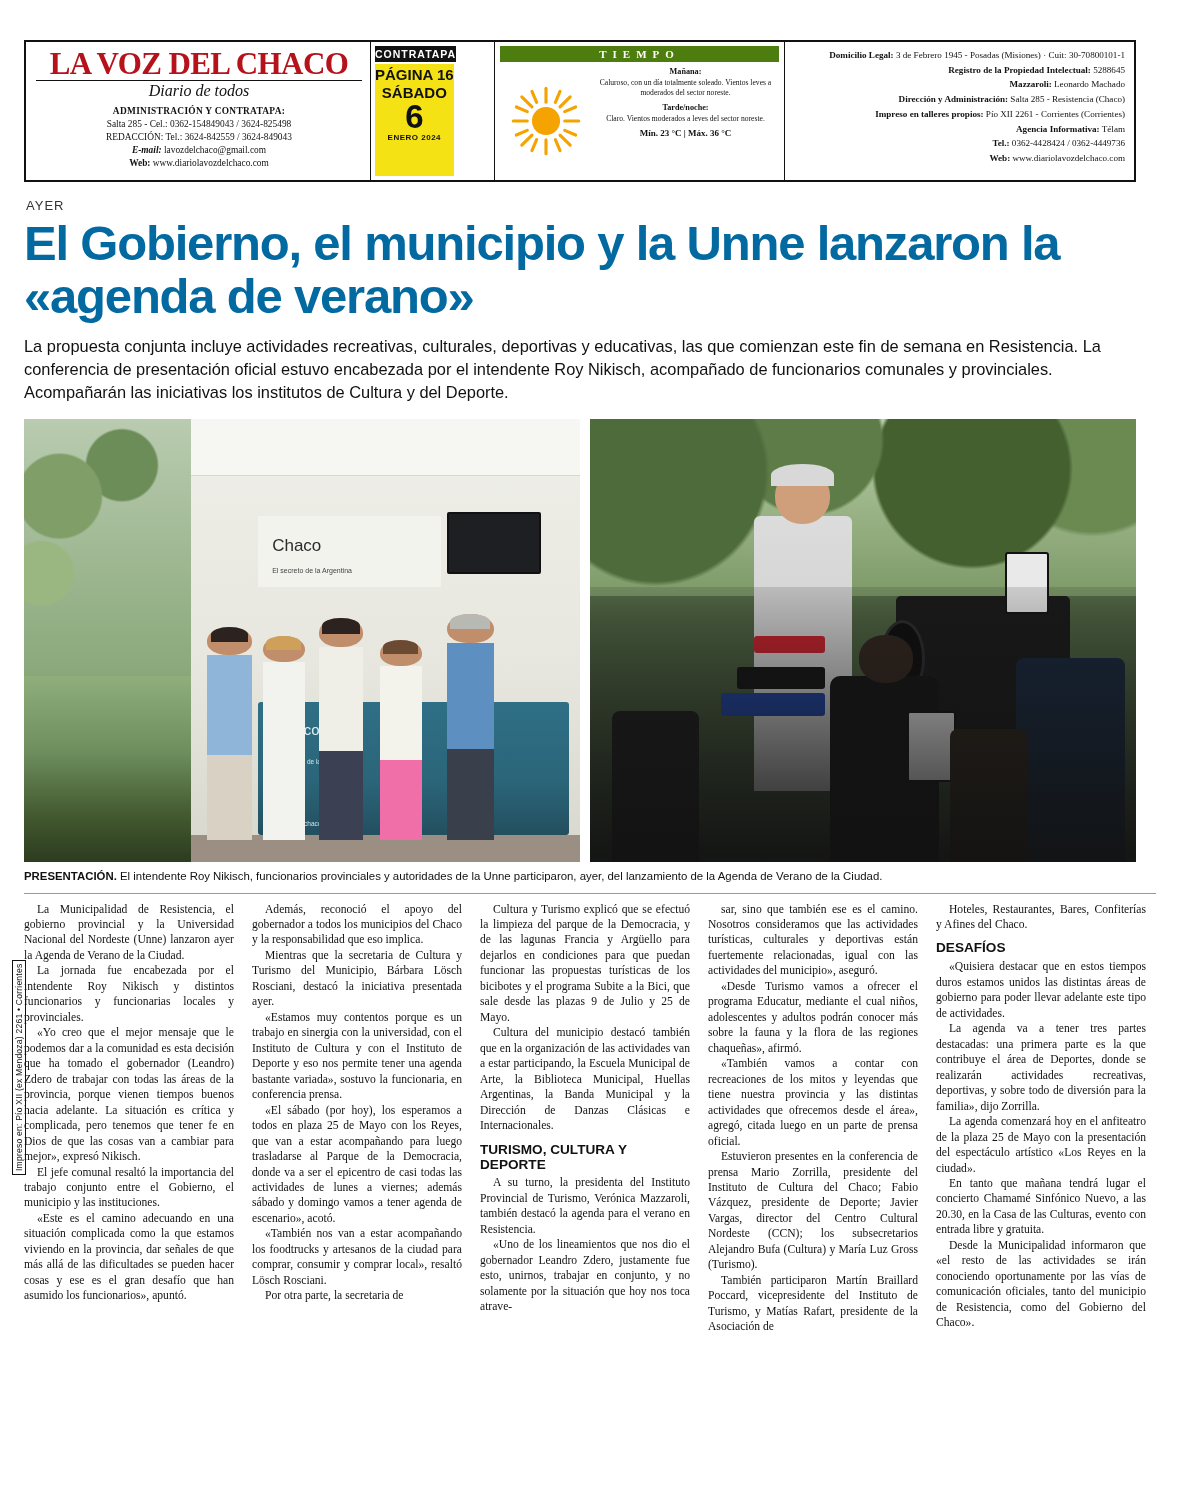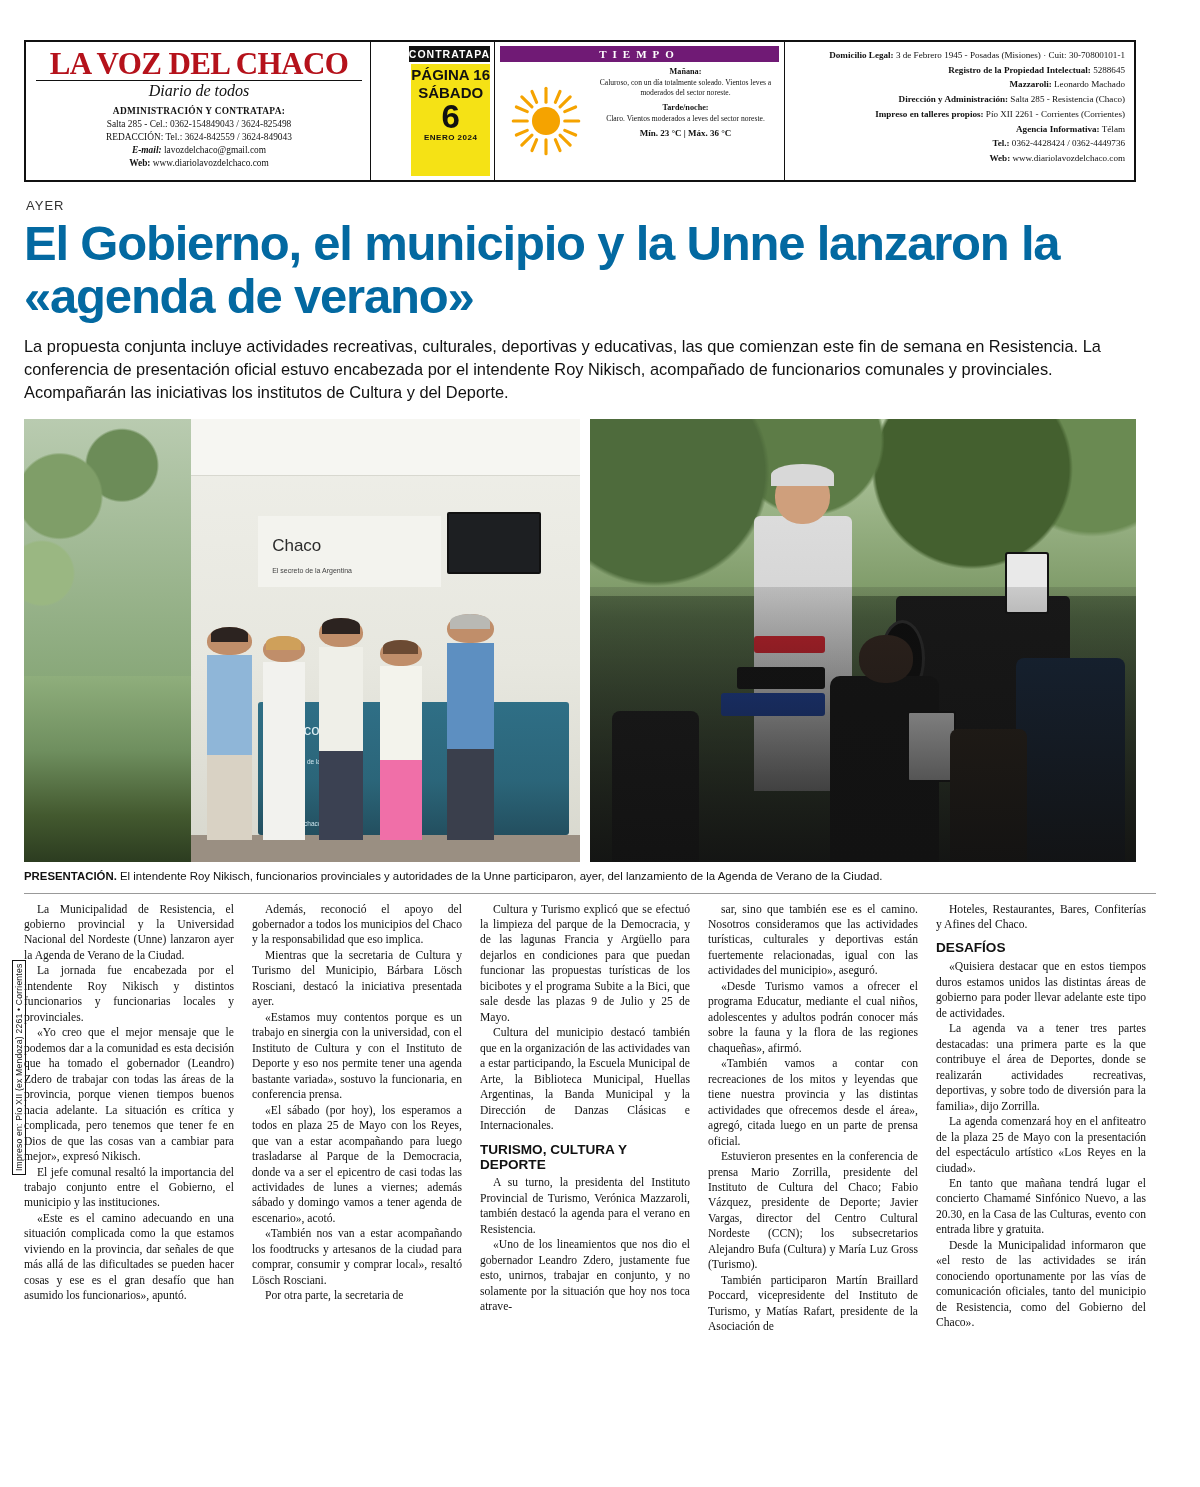--- a/index.html
+++ b/index.html
@@ -63,21 +63,21 @@
     text-align: center;
     margin-top: 5px;
   }
   .mh-left .blk .cap { font-weight: bold; letter-spacing: 0.3px; }
 
   .mh-date {
     width: 124px;
     border-right: 1px solid #111;
     display: flex;
     flex-direction: column;
-    align-items: flex-end;
+    align-items: flex-start;
     padding: 4px 4px;
   }
   .contratapa {
     background: #111;
     color: #fff;
     font-family: "Liberation Sans", sans-serif;
     font-weight: bold;
     font-size: 10.5px;
     letter-spacing: 1px;
     text-align: center;
@@ -101,21 +101,21 @@
 
   .mh-weather {
     width: 290px;
     border-right: 1px solid #111;
     display: flex;
     flex-direction: column;
     align-items: stretch;
     padding: 4px 5px 3px 5px;
   }
   .tiempo-bar {
-    background: #701a75;
+    background: #4d7c0f;
     color: #fff;
     font-family: "Liberation Serif", serif;
     font-weight: bold;
     font-size: 11px;
     letter-spacing: 6px;
     text-align: center;
     padding: 2px 0;
   }
   .weather-body { display: flex; flex: 1; padding-top: 3px; }
   .sun-wrap { width: 92px; display: flex; align-items: center; justify-content: center; }

